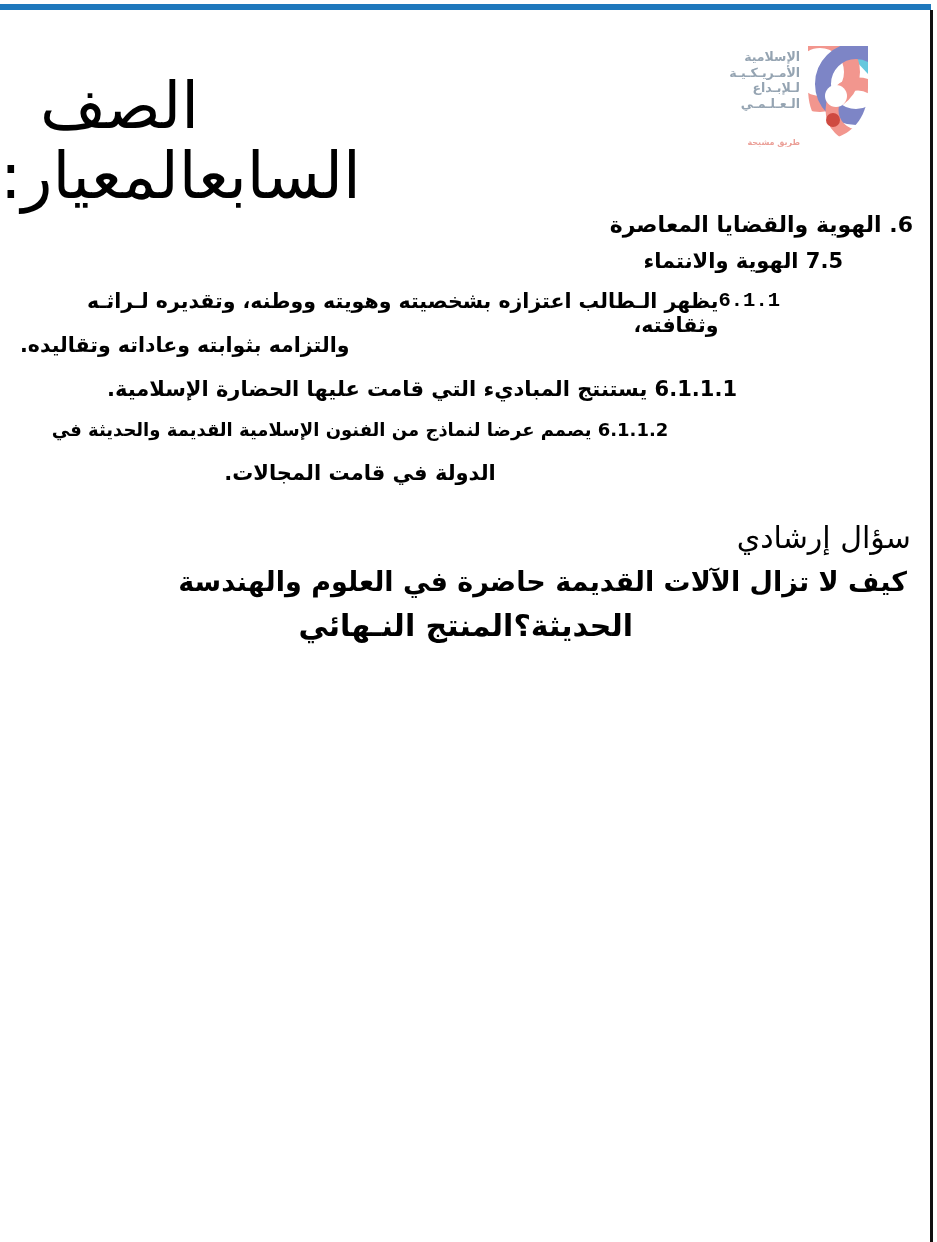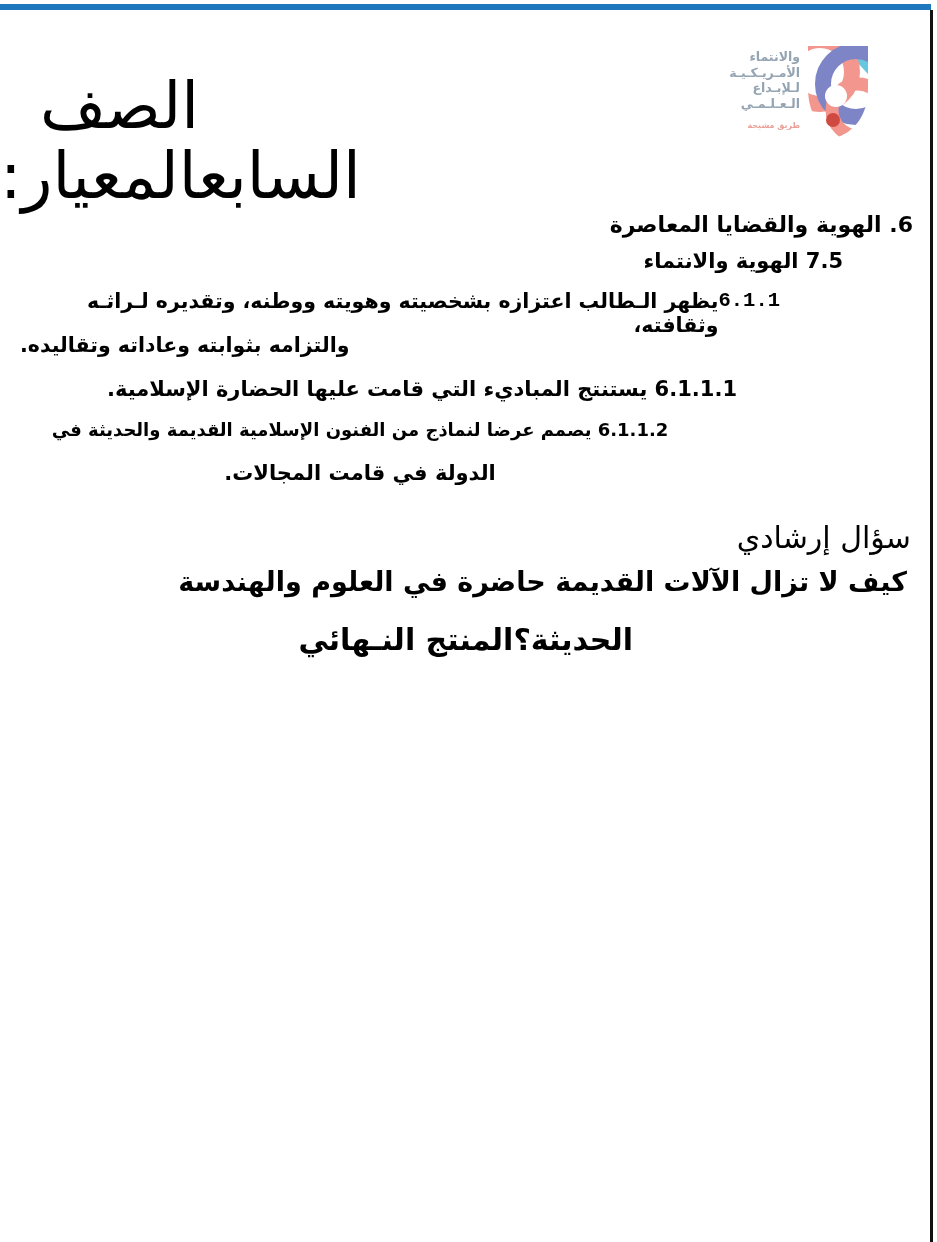--- a/index.html
+++ b/index.html
@@ -12,21 +12,21 @@
     color:#000;
   }
   .abs{position:absolute;}
   .top-bar{left:0;top:4px;width:931px;height:6px;background:#1e78bd;}
   .right-border{left:930px;top:10px;width:3px;height:1232px;background:#111;}
 
   
   .logo-wrap{left:700px;top:44px;display:flex;gap:6px;align-items:flex-start;}
   .logo-text{width:100px;margin-top:5px;text-align:right;direction:rtl;
     color:#95a4b2;font-size:12.5px;line-height:15.5px;font-weight:bold;}
-  .logo-tagline{margin-top:7px;font-size:8px;letter-spacing:1px;color:#eb9e96;font-weight:bold;}
+  .logo-tagline{margin-top:24px;font-size:8px;letter-spacing:1px;color:#eb9e96;font-weight:bold;}
 
   
   .heading{direction:rtl;font-size:64px;line-height:60px;font-weight:400;text-align:left;}
   .h1a{left:40px;top:76px;width:760px;}
   .h1b{left:0px;top:146px;width:770px;}
 
   
   .std{direction:rtl;font-weight:bold;white-space:nowrap;}
   .s6   {right:24px;top:212px;font-size:22px;}
   .s61  {right:94px;top:249px;font-size:21px;}
@@ -34,33 +34,33 @@
           direction:rtl;font-weight:bold;font-size:20.5px;}
   .s611l1 .num{flex:0 0 auto;font-family:Liberation Mono, monospace;}
   .s611l2{left:20px;top:333px;font-size:20.5px;}
   .s6111 {left:57px;top:377px;width:680px;font-size:21px;white-space:nowrap;}
   .s6112a{left:0px;top:419px;width:720px;text-align:center;font-size:18px;white-space:nowrap;}
   .s6112b{left:0px;top:461px;width:720px;text-align:center;font-size:21px;white-space:nowrap;}
 
   
   .gq-label{right:26px;top:520px;font-size:30px;direction:rtl;font-weight:normal;white-space:nowrap;}
   .gq-q1{right:30px;top:566px;font-size:27px;direction:rtl;font-weight:bold;white-space:nowrap;}
-  .gq-q2{right:304px;top:622px;font-size:30px;direction:rtl;font-weight:bold;white-space:nowrap;}
+  .gq-q2{right:304px;top:608px;font-size:30px;direction:rtl;font-weight:bold;white-space:nowrap;}
 </style>
 </head>
 <body>
 
 <div class="page">
 
   <div class="abs top-bar"></div>
   <div class="abs right-border"></div>
 
   <div class="abs logo-wrap">
     <div class="logo-text">
-      <div>والانتماء</div>
+      <div>الإسلامية</div>
       <div>الأمـريـكـيـة</div>
       <div>لـلإبـداع</div>
       <div>الـعـلـمـي</div>
       <div class="logo-tagline">طريق مشيحة</div>
     </div>
     <span>
       <svg width="64" height="95" viewBox="0 0 64 95">
         <defs>
           <clipPath id="shieldClip">
             <path d="M2,2 H62 V44 C62,72 48,87 32,93 C16,87 2,72 2,44 Z"></path>

